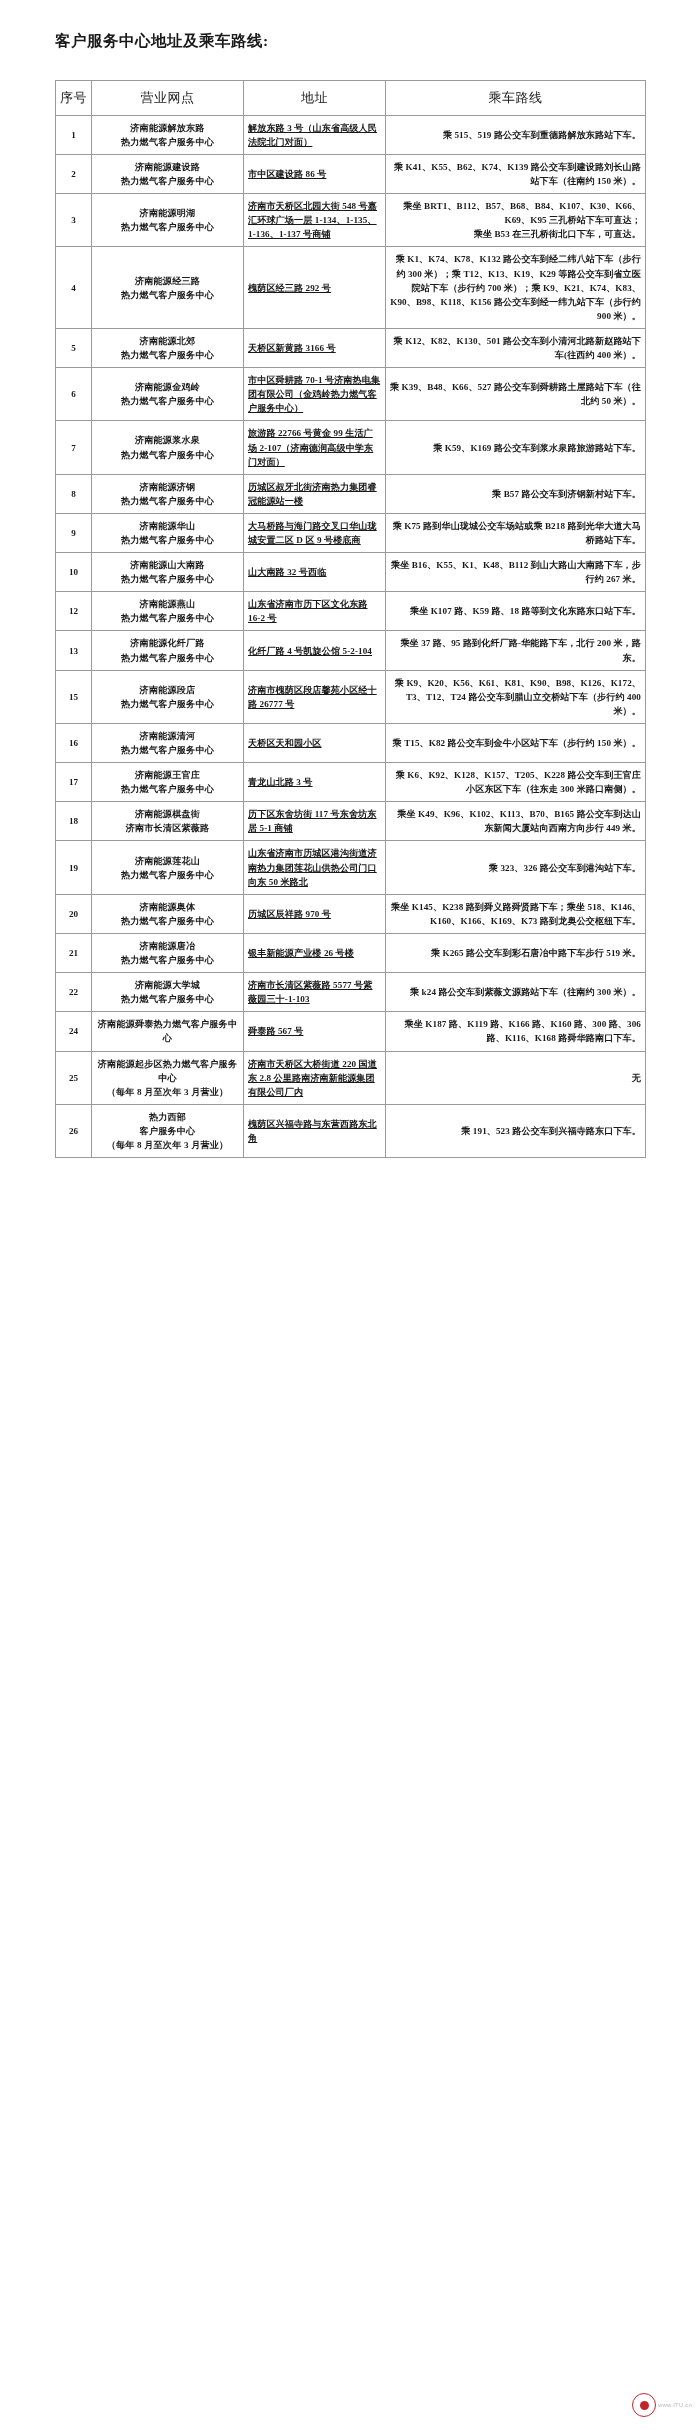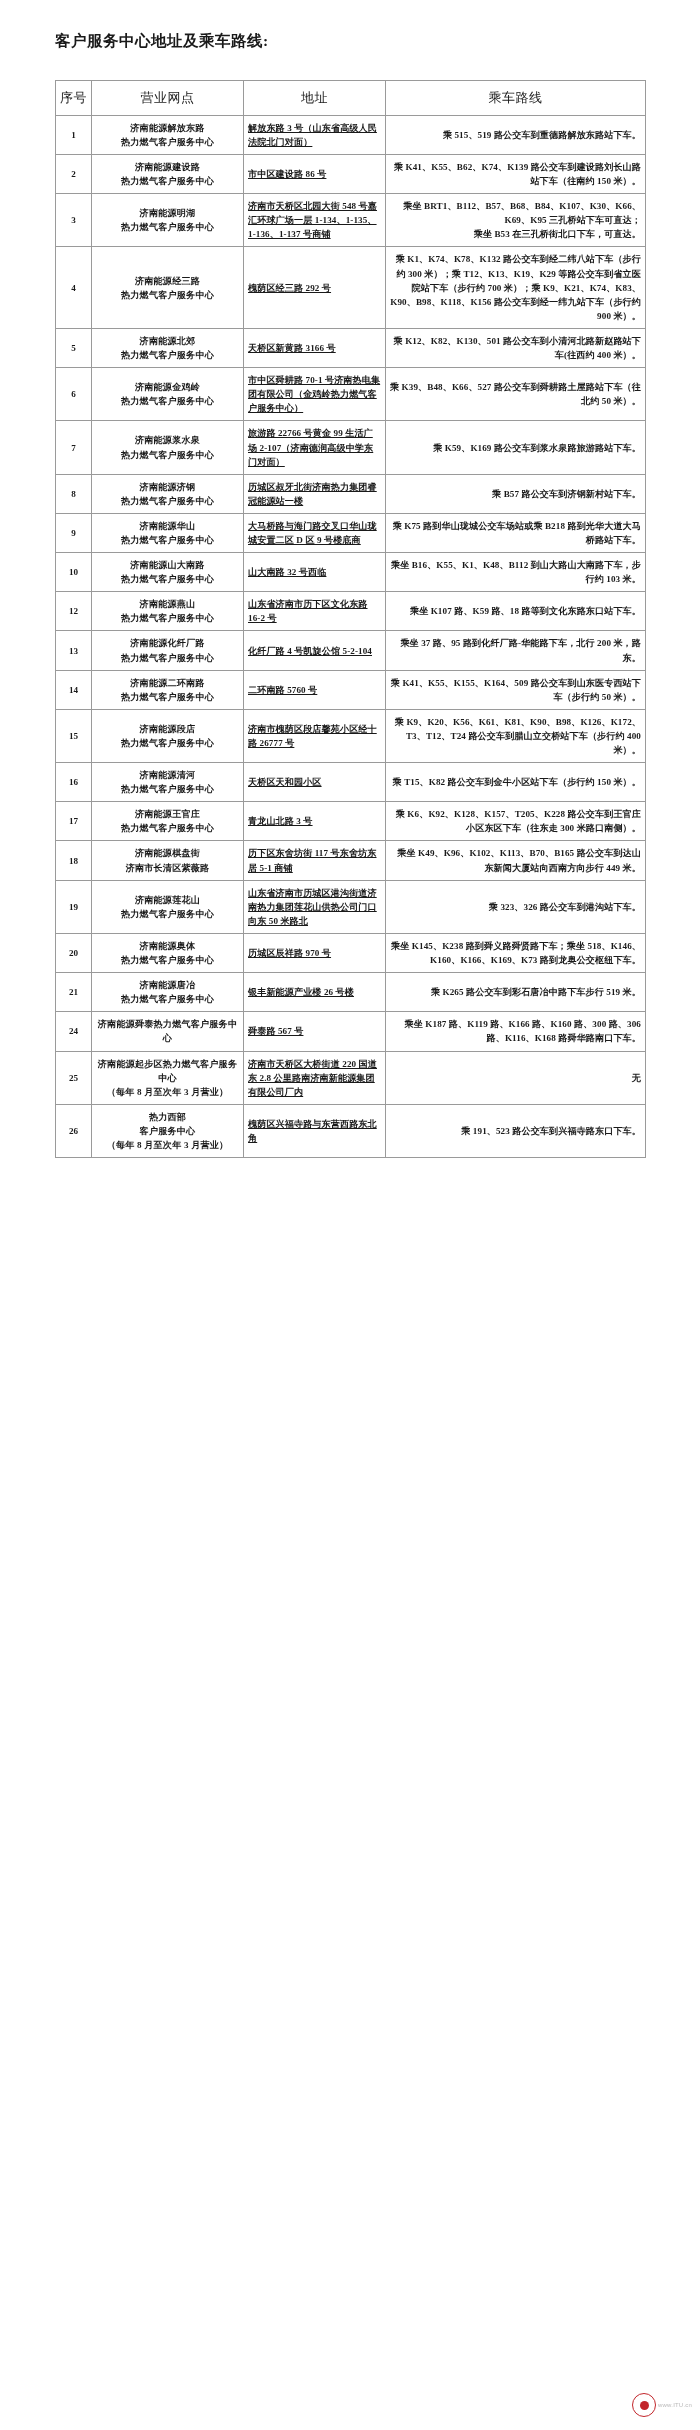--- a/index.html
+++ b/index.html
@@ -203,42 +203,35 @@
             <td class="branch">济南能源华山
 热力燃气客户服务中心</td>
             <td class="addr">大马桥路与海门路交叉口华山珑城安置二区 D 区 9 号楼底商</td>
             <td class="route">乘 K75 路到华山珑城公交车场站或乘 B218 路到光华大道大马桥路站下车。</td>
           </tr>
           <tr>
             <td class="idx">10</td>
             <td class="branch">济南能源山大南路
 热力燃气客户服务中心</td>
             <td class="addr">山大南路 32 号西临</td>
-            <td class="route">乘坐 B16、K55、K1、K48、B112 到山大路山大南路下车，步行约 103 米。</td>
+            <td class="route">乘坐 B16、K55、K1、K48、B112 到山大路山大南路下车，步行约 267 米。</td>
           </tr>
           <tr>
             <td class="idx">12</td>
             <td class="branch">济南能源燕山
 热力燃气客户服务中心</td>
             <td class="addr">山东省济南市历下区文化东路 16-2 号</td>
             <td class="route">乘坐 K107 路、K59 路、18 路等到文化东路东口站下车。</td>
           </tr>
           <tr>
             <td class="idx">13</td>
             <td class="branch">济南能源化纤厂路
 热力燃气客户服务中心</td>
             <td class="addr">化纤厂路 4 号凯旋公馆 5-2-104</td>
             <td class="route">乘坐 37 路、95 路到化纤厂路-华能路下车，北行 200 米，路东。</td>
-          </tr>
-          <tr>
-            <td class="idx">14</td>
-            <td class="branch">济南能源二环南路
-热力燃气客户服务中心</td>
-            <td class="addr">二环南路 5760 号</td>
-            <td class="route">乘 K41、K55、K155、K164、509 路公交车到山东医专西站下车（步行约 50 米）。</td>
           </tr>
           <tr>
             <td class="idx">15</td>
             <td class="branch">济南能源段店
 热力燃气客户服务中心</td>
             <td class="addr">济南市槐荫区段店馨苑小区经十路 26777 号</td>
             <td class="route">乘 K9、K20、K56、K61、K81、K90、B98、K126、K172、T3、T12、T24 路公交车到腊山立交桥站下车（步行约 400 米）。</td>
           </tr>
           <tr>
             <td class="idx">16</td>
@@ -274,20 +267,27 @@
 热力燃气客户服务中心</td>
             <td class="addr">历城区辰祥路 970 号</td>
             <td class="route">乘坐 K145、K238 路到舜义路舜贤路下车；乘坐 518、K146、K160、K166、K169、K73 路到龙奥公交枢纽下车。</td>
           </tr>
           <tr>
             <td class="idx">21</td>
             <td class="branch">济南能源唐冶
 热力燃气客户服务中心</td>
             <td class="addr">银丰新能源产业楼 26 号楼</td>
             <td class="route">乘 K265 路公交车到彩石唐冶中路下车步行 519 米。</td>
+          </tr>
+          <tr>
+            <td class="idx">22</td>
+            <td class="branch">济南能源大学城
+热力燃气客户服务中心</td>
+            <td class="addr">济南市长清区紫薇路 5577 号紫薇园三十-1-103</td>
+            <td class="route">乘 k24 路公交车到紫薇文源路站下车（往南约 300 米）。</td>
           </tr>
           <tr>
             <td class="idx">24</td>
             <td class="branch">济南能源舜泰热力燃气客户服务中心</td>
             <td class="addr">舜泰路 567 号</td>
             <td class="route">乘坐 K187 路、K119 路、K166 路、K160 路、300 路、306 路、K116、K168 路舜华路南口下车。</td>
           </tr>
           <tr>
             <td class="idx">25</td>
             <td class="branch">济南能源起步区热力燃气客户服务中心

